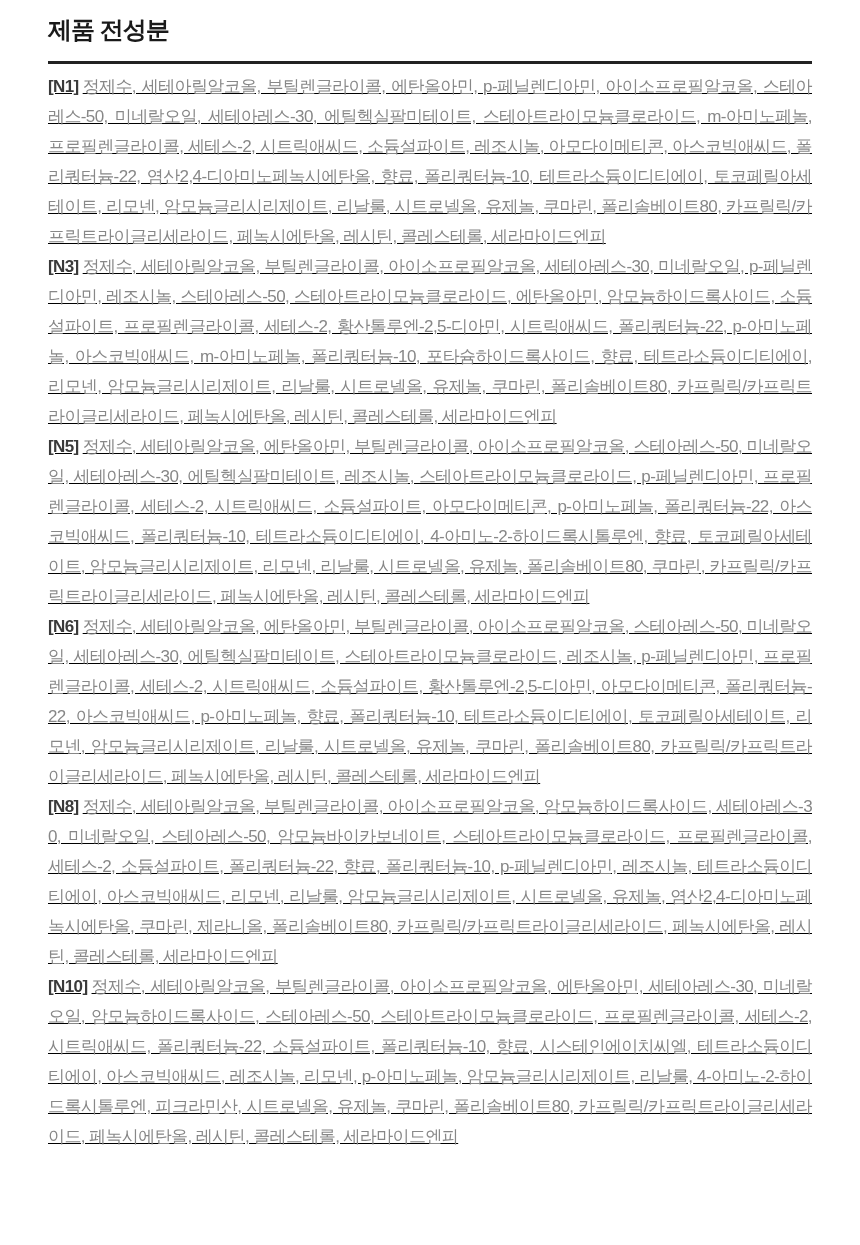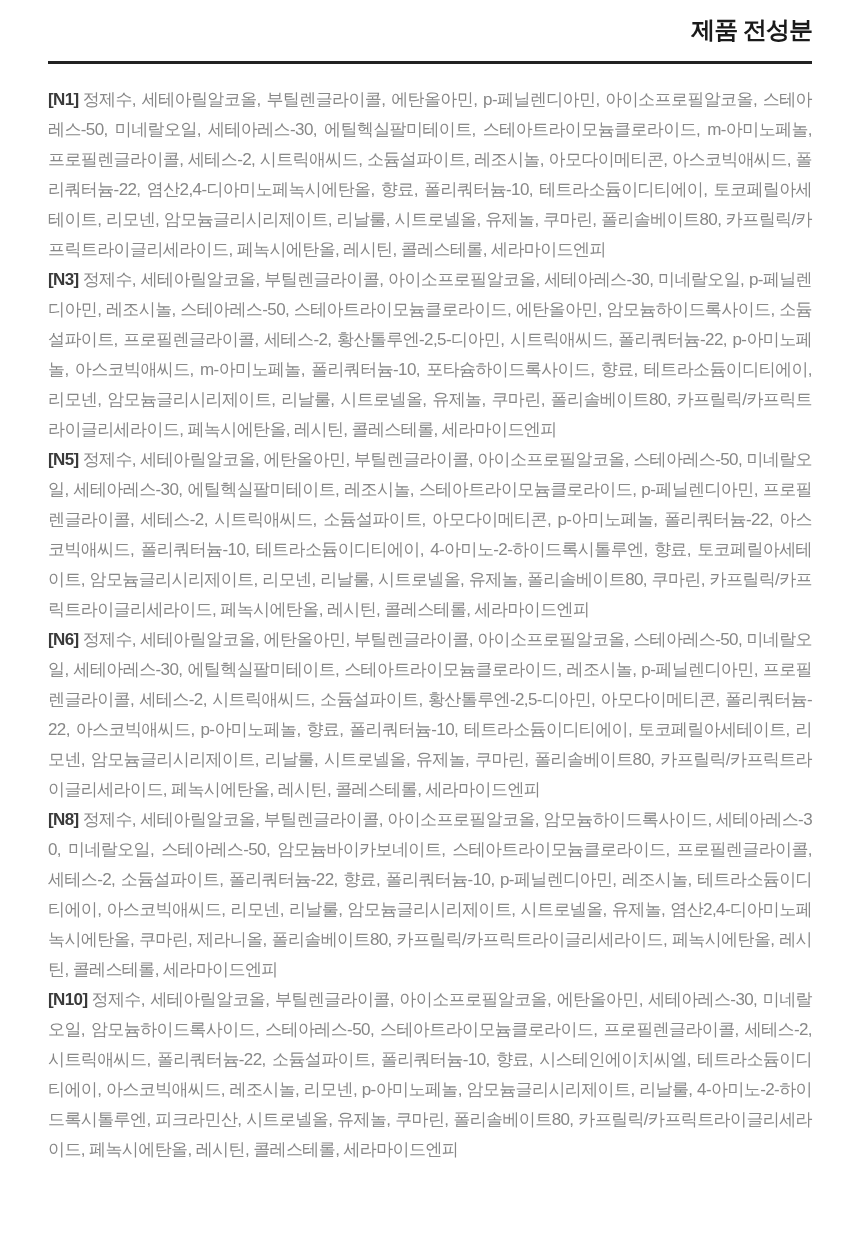--- a/index.html
+++ b/index.html
@@ -12,30 +12,30 @@
     min-height: 1245px;
     background: #ffffff;
     padding: 14px 48px 30px 48px;
   }
   .page-title {
     font-size: 24px;
     font-weight: 700;
     color: #1a1a1a;
     letter-spacing: -1px;
     line-height: 1.3;
-    text-align: right;
   }
   .title-divider {
     height: 3px;
     background: #222222;
     border: none;
     margin-top: 16px;
   }
   .content {
-    margin-top: 21px;
+    margin-top: 8px;
+    text-decoration: underline;
   }
   .section {
     font-size: 17px;
     line-height: 30px;
     letter-spacing: -0.6px;
     color: #878787;
     text-align: justify;
     word-break: break-all;
     margin: 0;
   }

